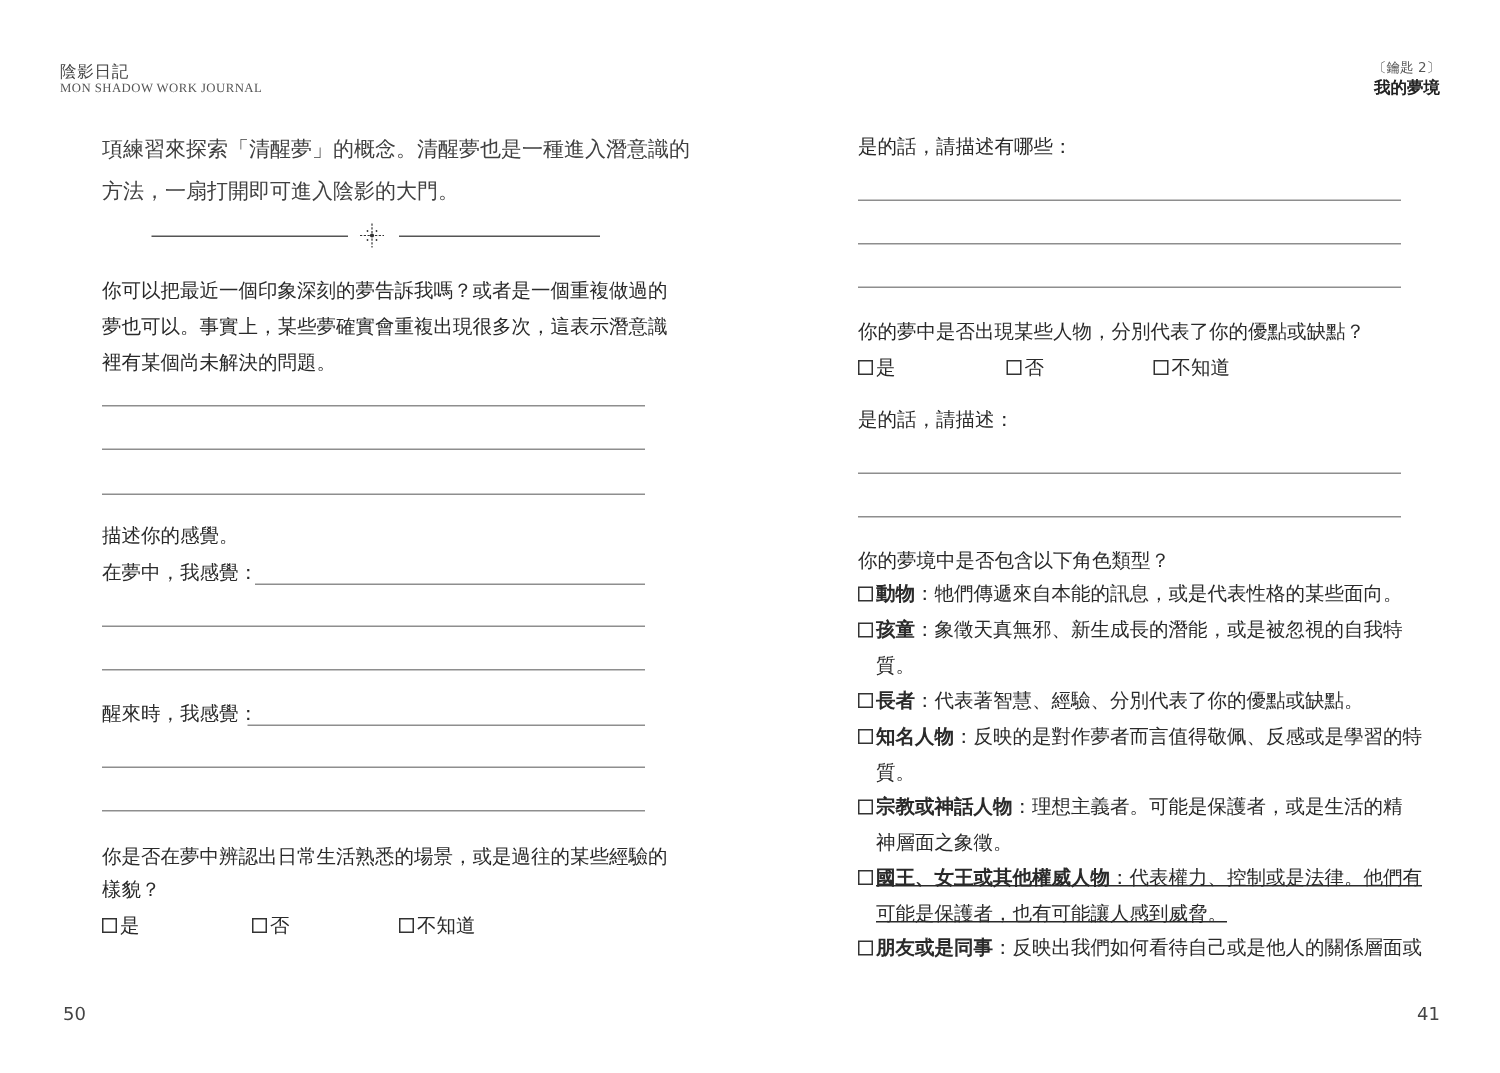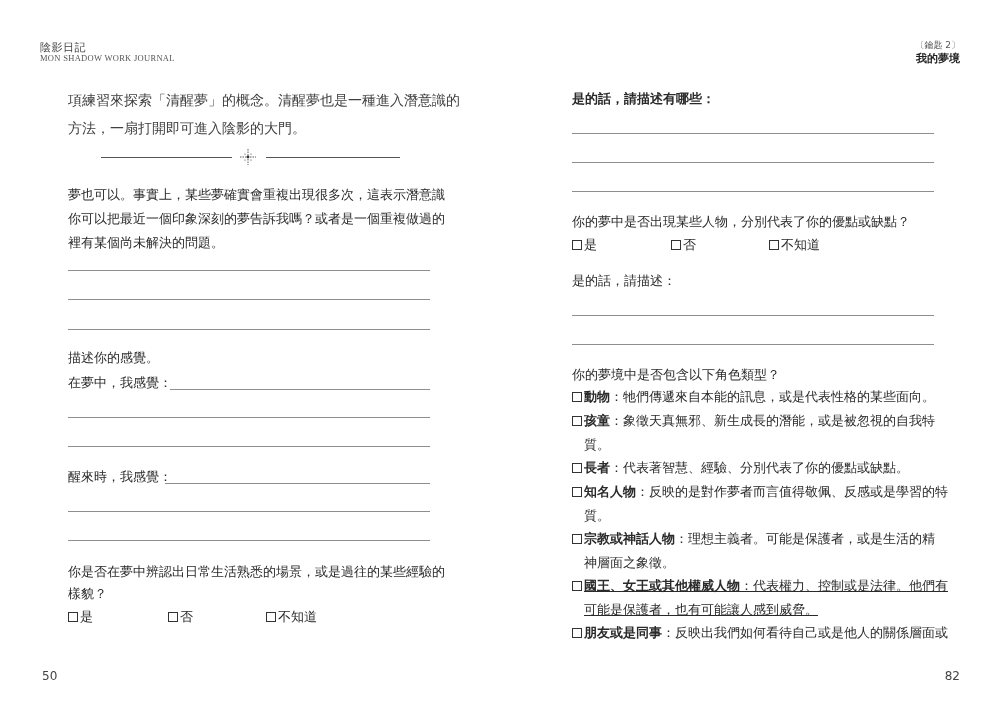--- a/index.html
+++ b/index.html
@@ -54,22 +54,22 @@
     <line x1="1" y1="9" x2="17" y2="9" stroke="#333" stroke-width="0.8" stroke-dasharray="1.5,1"></line>
     <circle cx="9" cy="9" r="1.4" fill="#333"></circle>
     <circle cx="6" cy="6" r="0.6" fill="#333"></circle>
     <circle cx="12" cy="6" r="0.6" fill="#333"></circle>
     <circle cx="6" cy="12" r="0.6" fill="#333"></circle>
     <circle cx="12" cy="12" r="0.6" fill="#333"></circle>
   </svg>
   <div class="divider-line" style="left:266px; width:134px;"></div>
 
   <div class="abs sans-text" style="left:68px; top:183px; line-height:24px;">
+    <div>你可以把最近一個印象深刻的夢告訴我嗎？或者是一個重複做過的</div>
     <div>夢也可以。事實上，某些夢確實會重複出現很多次，這表示潛意識</div>
-    <div>你可以把最近一個印象深刻的夢告訴我嗎？或者是一個重複做過的</div>
     <div>裡有某個尚未解決的問題。</div>
   </div>
 
   <div class="rule" style="left:68px; top:270px; width:362px;"></div>
   <div class="rule" style="left:68px; top:299px; width:362px;"></div>
   <div class="rule" style="left:68px; top:329px; width:362px;"></div>
 
   <div class="abs sans-text" style="left:68px; top:348px;">描述你的感覺。</div>
   <div class="abs sans-text" style="left:68px; top:373px;">在夢中，我感覺：</div>
   <div class="rule" style="left:170px; top:389px; width:260px;"></div>
@@ -95,24 +95,24 @@
   <div class="checkbox-opt" style="left:266px; top:608px;">
     <span class="box"></span><span>不知道</span>
   </div>
 
   <div class="page-num" style="left:42px;">50</div>
 </div>
 
 <div class="page page-right">
   <div class="abs header-right-tag">〔鑰匙 2〕</div>
   <div class="abs header-right-title">我的夢境</div>
-  <div class="page-num" style="right:40px;">82</div>
+  <div class="page-num" style="right:40px;">41</div>
 </div>
 
-<div class="abs sans-text" style="left:572px; top:89px;font-weight:bold;">是的話，請描述有哪些：</div>
+<div class="abs sans-text" style="left:572px; top:89px;">是的話，請描述有哪些：</div>
 <div class="rule" style="left:572px; top:133px; width:362px;"></div>
 <div class="rule" style="left:572px; top:162px; width:362px;"></div>
 <div class="rule" style="left:572px; top:191px; width:362px;"></div>
 
 <div class="abs sans-text" style="left:572px; top:212px;">你的夢中是否出現某些人物，分別代表了你的優點或缺點？</div>
 <div class="checkbox-opt" style="left:572px; top:236px;">
   <span class="box"></span><span>是</span>
 </div>
 <div class="checkbox-opt" style="left:671px; top:236px;">
   <span class="box"></span><span>否</span>

